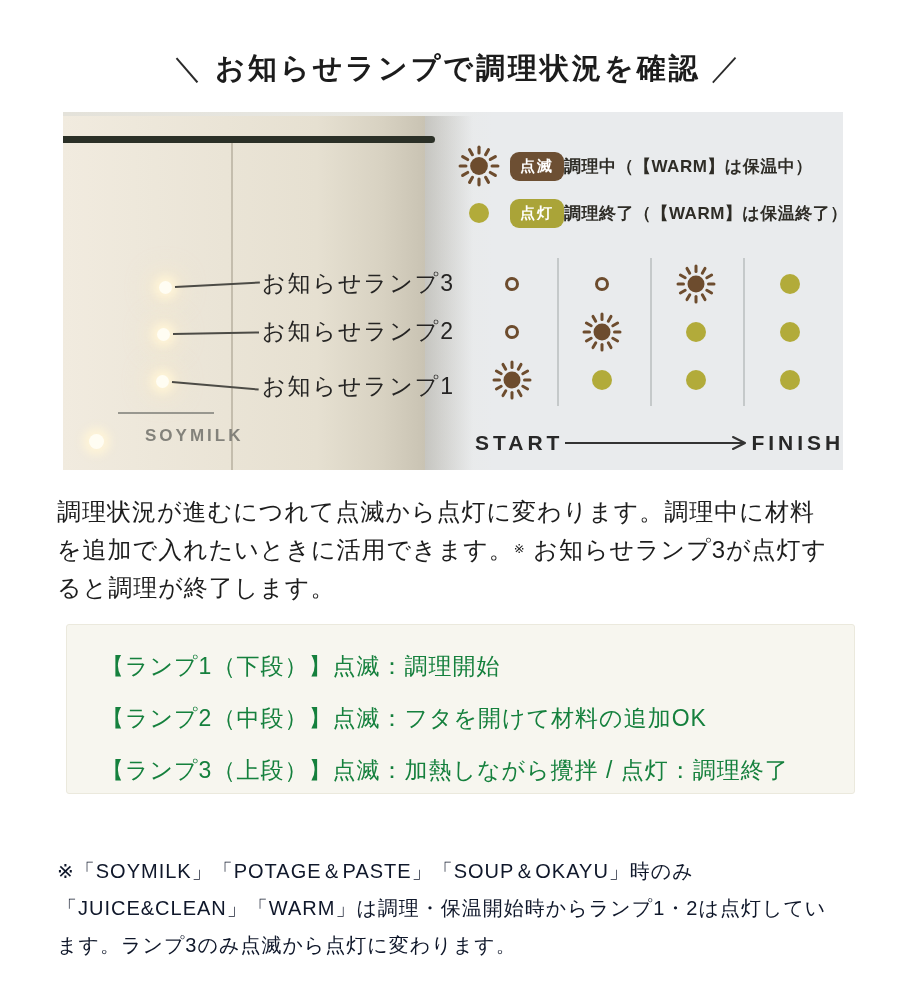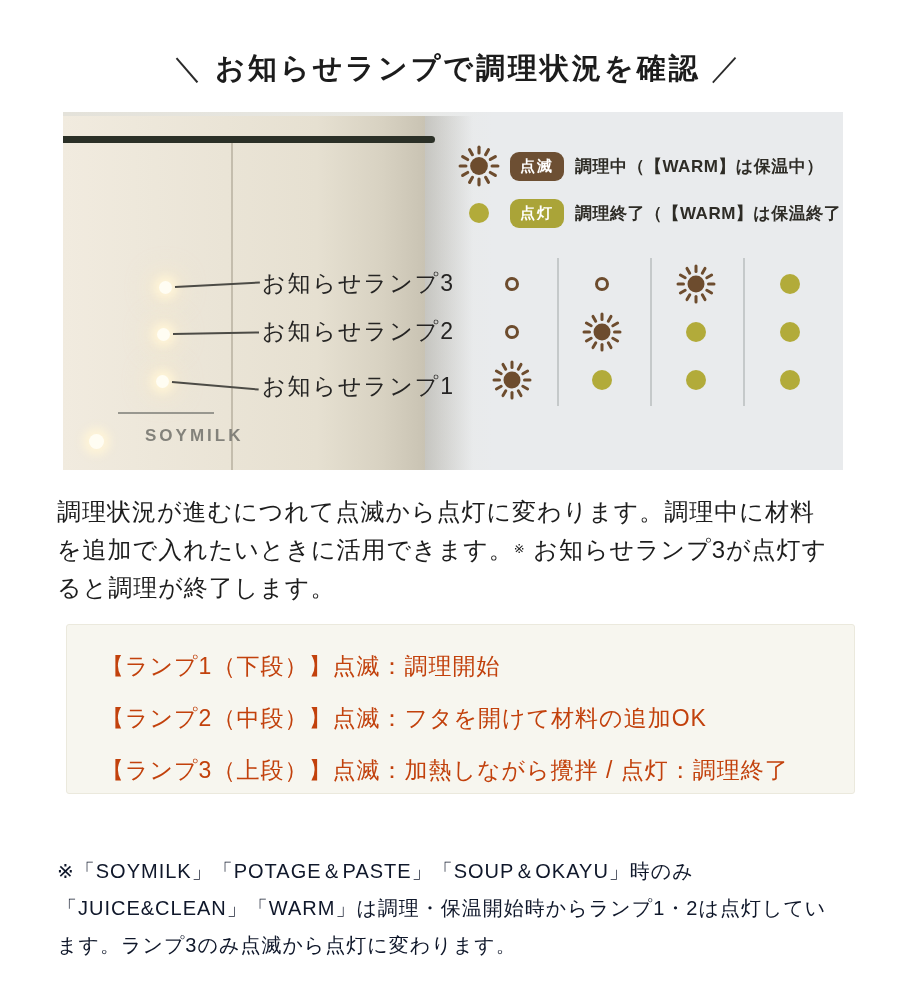--- a/index.html
+++ b/index.html
@@ -74,21 +74,21 @@
   .legend-row.r2 { top:79px; }
   .legend-icon { width:46px; display:flex; justify-content:center; align-items:center; }
   .badge {
     margin-left:8px; width:54px; height:29px; border-radius:9px;
     display:flex; align-items:center; justify-content:center;
     color:#ffffff; font-size:15px; font-weight:700; letter-spacing:2px;
   }
   .badge.blink { background:#6d4f33; }
   .badge.on    { background:#aaa438; }
   .legend-text {
-    margin-left:11px; font-size:17px; font-weight:700; color:#2e2c26;
+    font-size:17px; font-weight:700; color:#2e2c26;
     letter-spacing:0.5px; white-space:nowrap;
   }
 
   
   .grid-area { position:absolute; left:0; top:0; width:780px; height:358px; }
   .grid-divider {
     position:absolute; top:146px; width:2px; height:148px; background:#c5c9ca;
   }
   .gd1 { left:494px; } .gd2 { left:587px; } .gd3 { left:680px; }
   .grid-cols { position:absolute; left:0; top:0; }
@@ -115,21 +115,21 @@
     font-size:24px; line-height:38px; letter-spacing:1px; color:#1d1d1d;margin-top:7px;
   }
   .desc sup { font-size:13px; vertical-align:top; position:relative; top:-1px; }
 
   
   .info-box {
     position:absolute; left:66px; top:624px; width:789px; height:170px;
     background:#f7f6ef; border:1px solid #ecead e0; border:1px solid #ebe9dd;
     border-radius:3px; padding:15px 18px 0 34px;
   }
-  .info-line { font-size:23px; line-height:52px; letter-spacing:1px; color:#c2410c; white-space:nowrap; }
+  .info-line { font-size:23px; line-height:52px; letter-spacing:1px; color:#15803d; white-space:nowrap; }
 
   
   .footnote {
     position:absolute; left:57px; top:853px; width:806px;
     font-size:20px; line-height:37px; letter-spacing:1px; color:#0f172a;
   }
 </style>
 </head>
 <body>
 
@@ -287,20 +287,30 @@
             <div class="grid-cell">
               <span class="dot-on"></span>
             </div>
             <div class="grid-cell">
               <span class="dot-on"></span>
             </div>
           </div>
         </div>
     </div>
 
+    <div class="start-finish">
+      <span class="sf-label">START</span>
+      <span class="sf-arrow">
+        <svg width="188" height="16" viewBox="0 0 188 16">
+          <line x1="2" y1="8" x2="182" y2="8" stroke="#333" stroke-width="2"></line>
+          <path d="M182 8 L170 2 M182 8 L170 14" stroke="#333" stroke-width="2" fill="none" stroke-linecap="round"></path>
+        </svg>
+      </span>
+      <span class="sf-label">FINISH</span>
+    </div>
   </div>
 
   <div class="desc">
     <span>調理状況が進むにつれて点滅から点灯に変わります。調理中に材料</span><br>
     <span>を追加で入れたいときに活用できます。</span><sup>※</sup><span> お知らせランプ3が点灯す</span><br>
     <span>ると調理が終了します。</span>
   </div>
 
   <div class="info-box">
     <div class="info-line">【ランプ1（下段）】点滅：調理開始</div>

